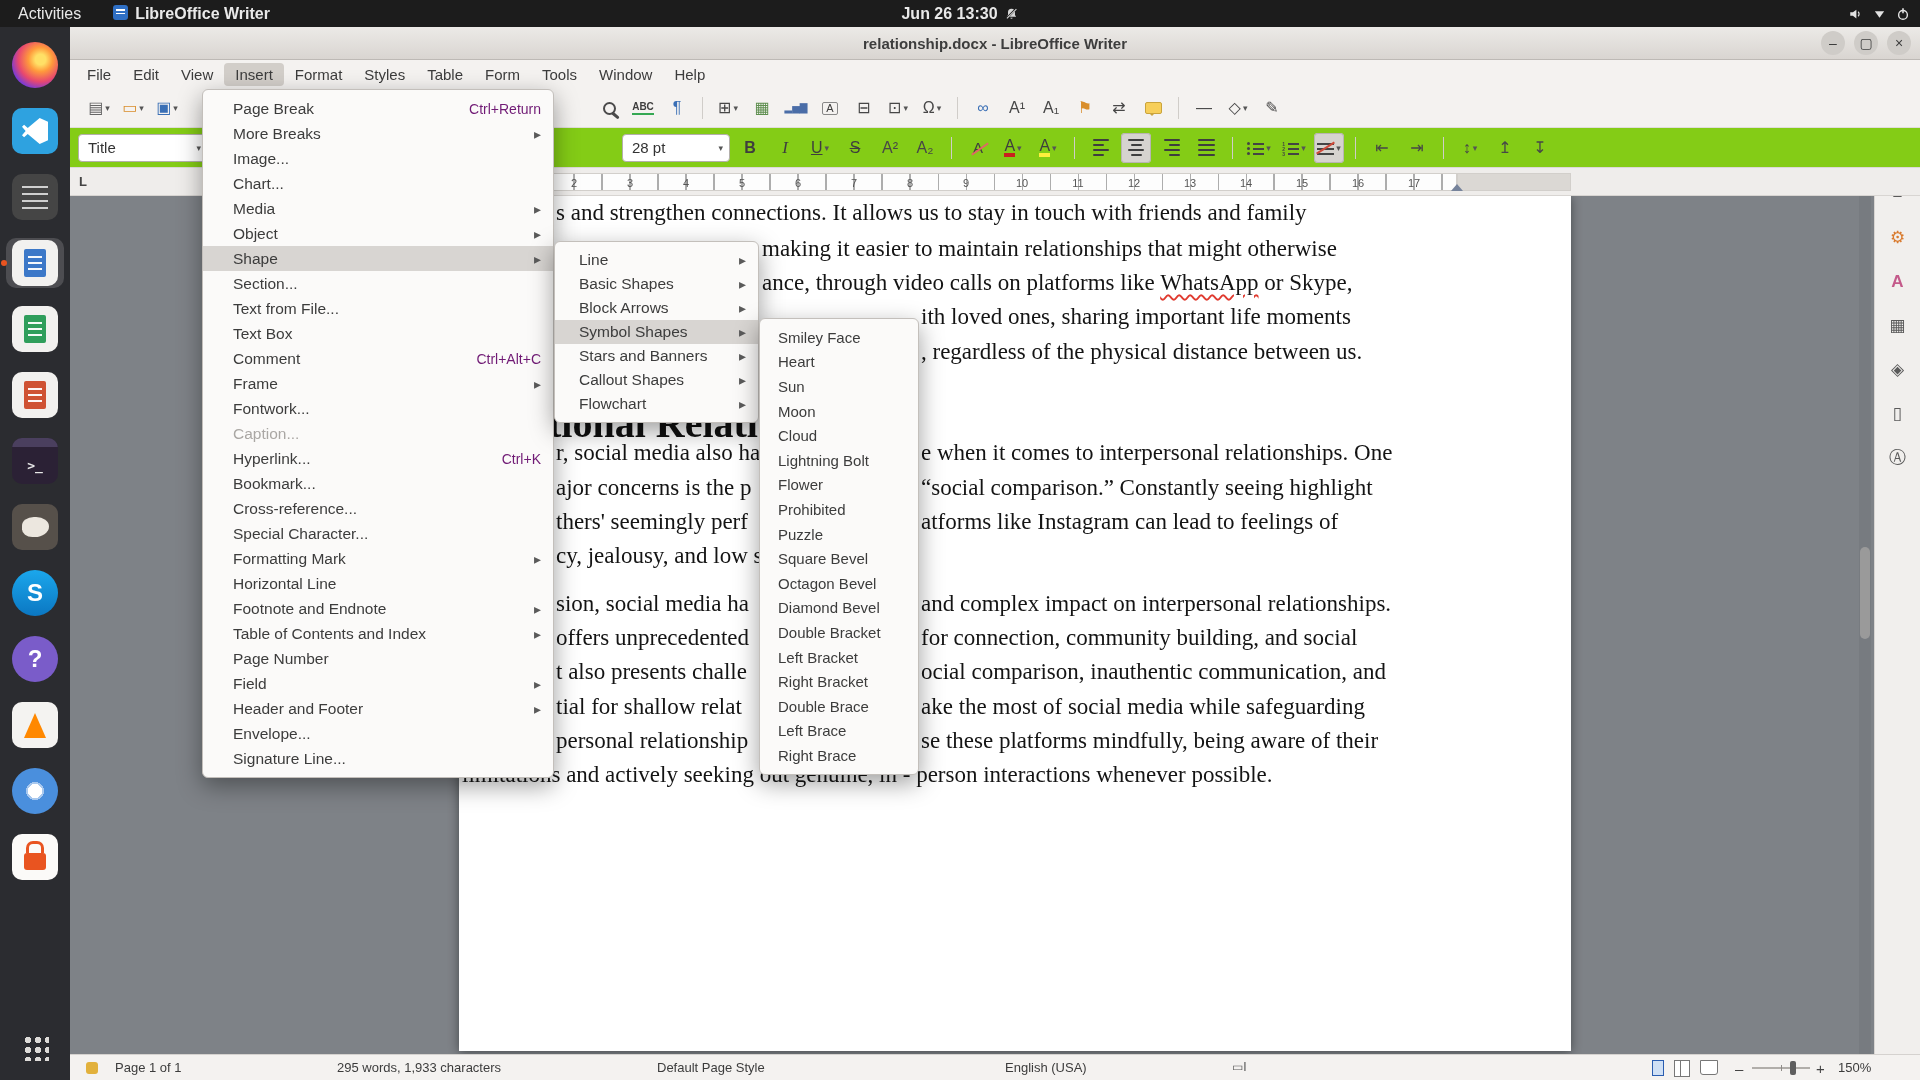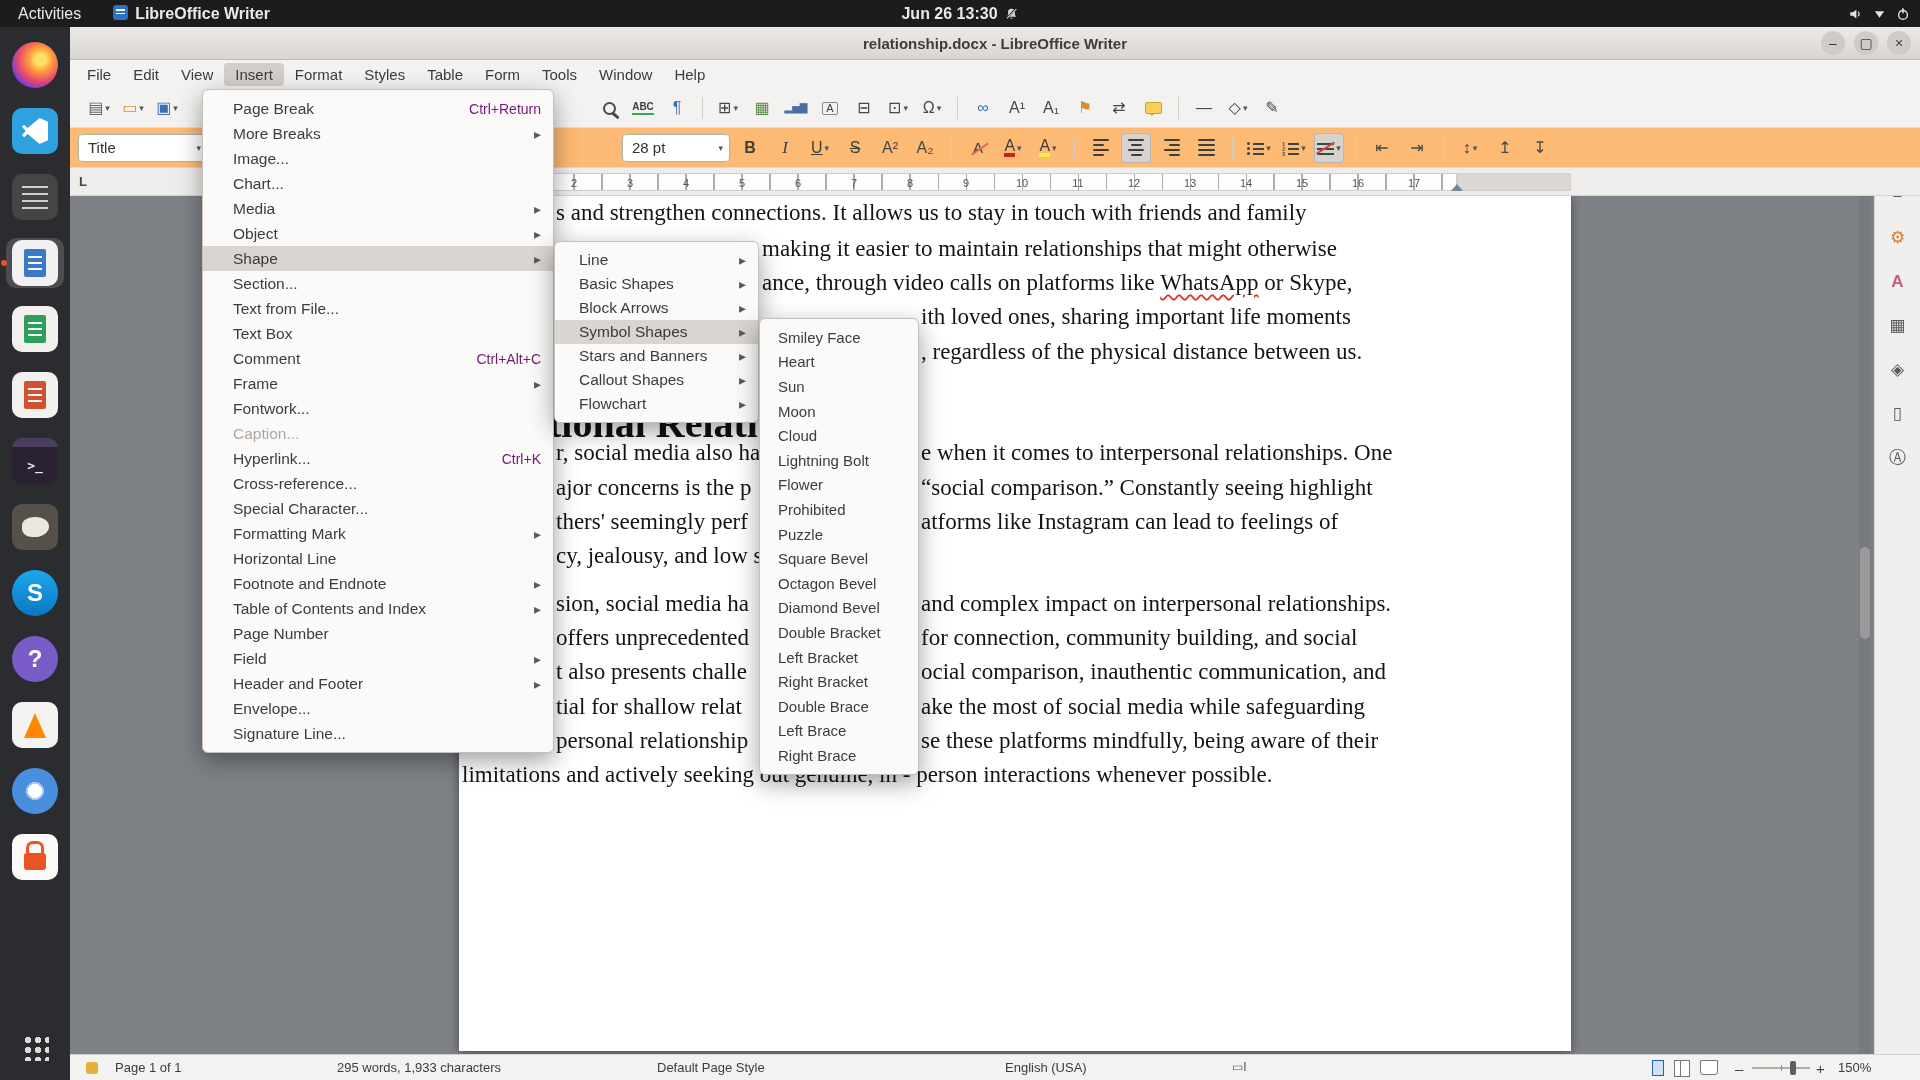--- a/index.html
+++ b/index.html
@@ -68,21 +68,21 @@
         align-items:center;justify-content:center;font-size:14px;line-height:1}
 
   #menubar{position:absolute;left:70px;top:60px;right:0;height:29px;background:#f4f2f0;display:flex;
         align-items:center;padding-left:6px;font-size:15px;color:#3c3c3c;z-index:80}
   .mbi{padding:3px 11px;border-radius:4px}
   .mbi.active{background:#d2cec9}
 
   
   #toolbar1{position:absolute;left:70px;top:89px;right:0;height:39px;background:#f4f2f0;border-bottom:1px solid #e0ddda;
         display:flex;align-items:center;padding-left:14px;gap:4px;z-index:70}
-  #toolbar2{position:absolute;left:70px;top:128px;right:0;height:40px;background:#fdba74;border-bottom:1px solid #dcd9d6;
+  #toolbar2{position:absolute;left:70px;top:128px;right:0;height:40px;background:#84cc16;border-bottom:1px solid #dcd9d6;
         display:flex;align-items:center;gap:5px;z-index:70}
   .tspacer1{width:404px;flex:0 0 auto}
   .tspacer2{width:404px;flex:0 0 auto}
   .tbtn{height:30px;min-width:30px;padding:0 2px;display:inline-flex;align-items:center;justify-content:center;
         border-radius:4px;flex:0 0 auto;position:relative}
   .tbtn.active{background:#d6d3cf;box-shadow:inset 0 0 0 1px #b9b5b1}
   .tsep{width:1px;height:22px;background:#d0cdc9;margin:0 6px;flex:0 0 auto}
   .dd{font-size:9px;color:#555;margin-left:2px}
   .g{font-size:16px;color:#3e3e3e;display:flex;align-items:center;justify-content:center;line-height:1}
   .g-blue{color:#3a6fb5}.g-green{color:#5e8f4f}.g-amber{color:#d98e2b}.g-dark{color:#474747}
@@ -525,20 +525,23 @@
       <span class="ml">Fontwork...</span>
     </div>
     <div class="mi dis">
       <span class="ml">Caption...</span>
     </div>
     <div class="mi">
       <span class="ml">Hyperlink...</span>
       <span class="msc">Ctrl+K</span>
     </div>
     <div class="mi">
+      <span class="ml">Bookmark...</span>
+    </div>
+    <div class="mi">
       <span class="ml">Cross-reference...</span>
     </div>
     <div class="mi">
       <span class="ml">Special Character...</span>
     </div>
     <div class="mi">
       <span class="ml">Formatting Mark</span>
       <span class="mar">▸</span>
     </div>
     <div class="mi">

